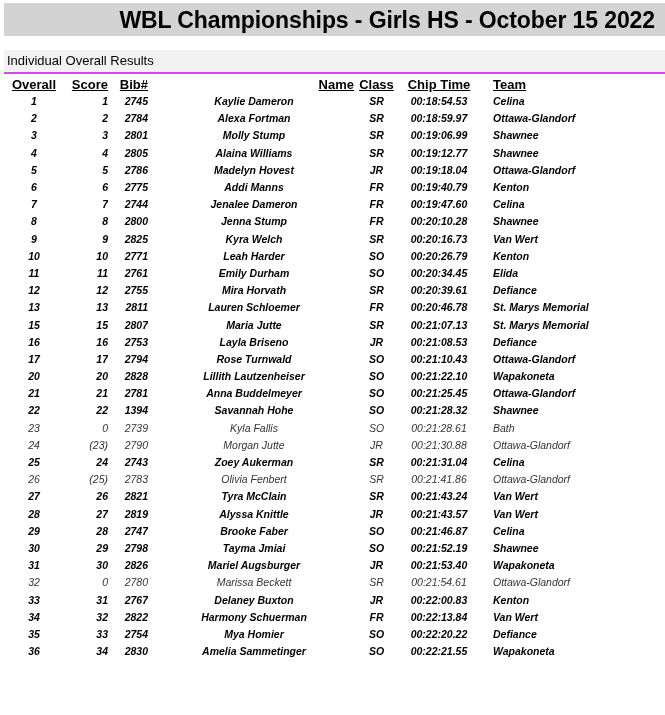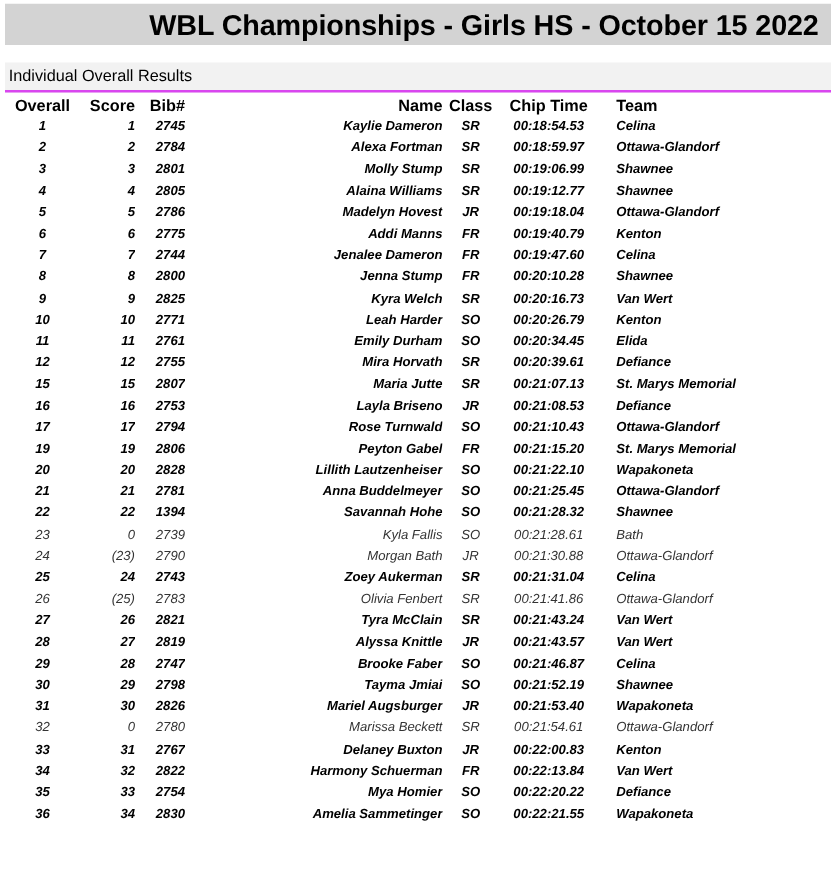--- a/index.html
+++ b/index.html
@@ -50,20 +50,21 @@
       position: absolute;
       left: 4px;
       top: 76px;
       width: 661px;
       border-collapse: collapse;
       table-layout: fixed;
     }
     .results th {
       font-size: 13px;
       font-weight: bold;
+      text-decoration: underline;
       padding: 0;
       height: 17px;
       line-height: 17px;
       white-space: nowrap;
     }
     .results td {
       font-size: 10.5px;
       font-style: italic;
       font-weight: bold;
       padding: 0;
@@ -73,21 +74,21 @@
       overflow: hidden;
     }
     .results tr.nonscoring td {
       font-weight: normal;
       color: #333;
       margin-top: 24px;
     }
     .c-overall { width: 60px; text-align: center; }
     .c-score   { width: 44px; text-align: right; padding-right: 0; }
     .c-bib     { width: 40px; text-align: right; }
-    .c-name    { width: 200px; text-align: right; padding-left: 6px !important; }
+    .c-name    { width: 200px; text-align: center; padding-left: 6px !important; }
     .c-class   { width: 45px; text-align: center; }
     .c-chip    { width: 80px; text-align: center; }
     .c-team    { text-align: left; padding-left: 14px !important; }
     th.c-overall { text-align: center; }
     th.c-score { text-align: right; }
     th.c-bib { text-align: right; }
     th.c-name { text-align: right; }
     th.c-class { text-align: center; }
     th.c-chip { text-align: center; }
     th.c-team { text-align: left; }
@@ -218,20 +219,29 @@
       <tr>
         <td class="c-overall">12</td>
         <td class="c-score">12</td>
         <td class="c-bib">2755</td>
         <td class="c-name">Mira Horvath</td>
         <td class="c-class">SR</td>
         <td class="c-chip">00:20:39.61</td>
         <td class="c-team">Defiance</td>
       </tr>
       <tr>
+        <td class="c-overall">13</td>
+        <td class="c-score">13</td>
+        <td class="c-bib">2811</td>
+        <td class="c-name">Lauren Schloemer</td>
+        <td class="c-class">FR</td>
+        <td class="c-chip">00:20:46.78</td>
+        <td class="c-team">St. Marys Memorial</td>
+      </tr>
+      <tr>
         <td class="c-overall">15</td>
         <td class="c-score">15</td>
         <td class="c-bib">2807</td>
         <td class="c-name">Maria Jutte</td>
         <td class="c-class">SR</td>
         <td class="c-chip">00:21:07.13</td>
         <td class="c-team">St. Marys Memorial</td>
       </tr>
       <tr>
         <td class="c-overall">16</td>
@@ -243,29 +253,20 @@
         <td class="c-team">Defiance</td>
       </tr>
       <tr>
         <td class="c-overall">17</td>
         <td class="c-score">17</td>
         <td class="c-bib">2794</td>
         <td class="c-name">Rose Turnwald</td>
         <td class="c-class">SO</td>
         <td class="c-chip">00:21:10.43</td>
         <td class="c-team">Ottawa-Glandorf</td>
-      </tr>
-      <tr>
-        <td class="c-overall">19</td>
-        <td class="c-score">19</td>
-        <td class="c-bib">2806</td>
-        <td class="c-name">Peyton Gabel</td>
-        <td class="c-class">FR</td>
-        <td class="c-chip">00:21:15.20</td>
-        <td class="c-team">St. Marys Memorial</td>
       </tr>
       <tr>
         <td class="c-overall">20</td>
         <td class="c-score">20</td>
         <td class="c-bib">2828</td>
         <td class="c-name">Lillith Lautzenheiser</td>
         <td class="c-class">SO</td>
         <td class="c-chip">00:21:22.10</td>
         <td class="c-team">Wapakoneta</td>
       </tr>
@@ -293,21 +294,21 @@
         <td class="c-bib">2739</td>
         <td class="c-name">Kyla Fallis</td>
         <td class="c-class">SO</td>
         <td class="c-chip">00:21:28.61</td>
         <td class="c-team">Bath</td>
       </tr>
       <tr class="nonscoring">
         <td class="c-overall">24</td>
         <td class="c-score">(23)</td>
         <td class="c-bib">2790</td>
-        <td class="c-name">Morgan Bath</td>
+        <td class="c-name">Morgan Jutte</td>
         <td class="c-class">JR</td>
         <td class="c-chip">00:21:30.88</td>
         <td class="c-team">Ottawa-Glandorf</td>
       </tr>
       <tr>
         <td class="c-overall">25</td>
         <td class="c-score">24</td>
         <td class="c-bib">2743</td>
         <td class="c-name">Zoey Aukerman</td>
         <td class="c-class">SR</td>

